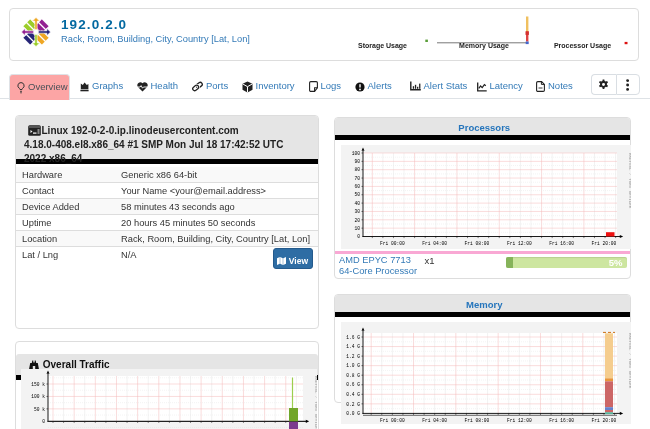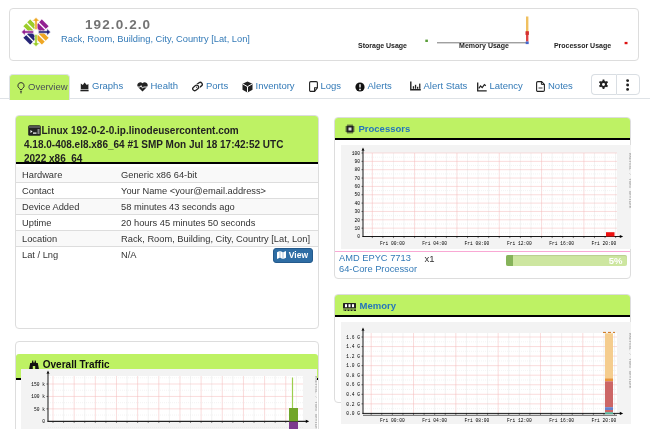--- a/index.html
+++ b/index.html
@@ -1,51 +1,51 @@
 <!DOCTYPE html>
 <html><head>
 <meta charset="utf-8">
 <style>
 * { margin:0; padding:0; box-sizing:border-box; }
 html,body { width:650px; height:429px; background:#fff; font-family:"Liberation Sans",sans-serif; overflow:hidden; }
 body { position:relative; }
 .abs { position:absolute; }
 
 #hcard { left:9px; top:8px; width:630px; height:53px; background:#fff; border:1px solid #ddd; border-radius:4px; }
-#devtitle { left:51px; top:7px; font-size:13.5px; font-weight:bold; color:#737373; letter-spacing:1.1px; line-height:18px;margin-left:24px; }
+#devtitle { left:51px; top:7px; font-size:13.5px; font-weight:bold; color:#0369a1; letter-spacing:1.1px; line-height:18px; }
 #devsub { left:51px; top:23.5px; font-size:9.3px; color:#337ab7; line-height:12px; }
 .minilabel { position:absolute; top:33px; font-size:7px; font-weight:bold; color:#222; width:97px; text-align:center; }
 
 #nav { left:0; top:74px; width:650px; height:25px; border-bottom:1px solid #dee2e6; }
 .tab { position:absolute; top:0; height:25px; display:flex; align-items:center; font-size:9.5px; color:#337ab7; }
 .tab svg { margin-right:3px; } .tab .tl { position:relative; top:-1.2px; }
-#tab-overview { left:9px; width:61px; background:#bef264; border:1px solid #dee2e6; border-bottom:0; border-radius:4px 4px 0 0; color:#495057; height:26px; padding-left:7px; }
+#tab-overview { left:9px; width:61px; background:#fca5a5; border:1px solid #dee2e6; border-bottom:0; border-radius:4px 4px 0 0; color:#495057; height:26px; padding-left:7px; }
 
 #btngroup { left:591px; top:0px; width:49px; height:21px; display:flex; }
 .btn { width:24.5px; height:21px; border:1px solid #d9dee3; background:#fff; display:flex; align-items:center; justify-content:center; }
 .btn:first-child { border-radius:4px 0 0 4px; border-right:none; }
 .btn:last-child { border-radius:0 4px 4px 0; }
 
 .panel { position:absolute; background:#fff; border:1px solid #ddd; border-radius:4px; }
-.phead { background:#bef264; border-bottom:2px solid #000000; border-radius:3px 3px 0 0; }
+.phead { background:#e5e5e5; border-bottom:5px solid #000000; border-radius:3px 3px 0 0; }
 #sysinfo { left:15px; top:115px; width:304px; height:214px; }
 #sysinfo .phead { padding:7.5px 8px 0 8px; font-size:10px; font-weight:bold; color:#222; line-height:14px; height:48px; }
 table.info { border-collapse:collapse; width:100%; font-size:9.3px; color:#333; margin-top:3px; }
 table.info td { padding:0 8px 0 6px; height:15.9px; border-top:1px solid #ddd; white-space:nowrap; }
 table.info tr:first-child td { border-top:0; }
 table.info tr:nth-child(odd) { background:#f9f9f9; }
 table.info td.l { width:104px; }
-#viewbtn { position:absolute; right:5px; top:1.5px; background:#2e6da4; border:1px solid #245a8c; border-radius:3px; color:#fff; font-size:8.5px; font-weight:bold; padding:1px 4px 2px 3px;text-align:right; }
+#viewbtn { position:absolute; right:5px; top:1.5px; background:#2e6da4; border:1px solid #245a8c; border-radius:3px; color:#fff; font-size:8.5px; font-weight:bold; padding:7px 4px 2px 3px;text-align:right; }
 #traffic { left:15px; top:341px; width:304px; height:120px; }
 #traffic .phead { padding:5px 8px; font-size:10px; font-weight:bold; color:#111; height:26px;margin-top:12px; }
 #procs { left:334px; top:117px; width:297px; height:162px; }
-.phead2 { padding:4px 8px; font-size:9.5px; font-weight:bold; height:22px; display:flex; align-items:flex-end; }
+.phead2 { padding:4px 8px; font-size:9.5px; font-weight:bold; height:22px; display:flex; align-items:center;flex-direction:column; }
 .phead2 span { color:#2575bc; margin-left:3.5px; }
 #mem { left:334px; top:294px; width:297px; height:109px; }
-#procfoot { position:absolute; left:0; top:133px; width:295px; border-top:1px solid #f9a8d4; font-size:9.5px; }
+#procfoot { position:absolute; left:0; top:133px; width:295px; border-top:3px solid #f9a8d4; font-size:9.5px; }
 #procfoot .nm { position:absolute; left:4px; top:0.5px; color:#337ab7; line-height:11.8px; font-size:9.3px; }
 #procfoot .x1 { position:absolute; left:89.5px; top:0.5px; color:#333; }
 #pbar { position:absolute; left:170.5px; top:3px; width:121px; height:11px; background:#cde6a0; border-radius:2px; overflow:hidden; box-shadow:inset 0 1px 1px rgba(0,0,0,.1); }
 #pbar .fill { position:absolute; left:0; top:0; bottom:0; width:7px; background:#86b35a; }
 #pbar .pct { position:absolute; right:4px; top:0px; color:#fff; font-size:9.5px; font-weight:bold; }
 </style>
 </head>
 <body>
 
 <div id="hcard" class="abs">

